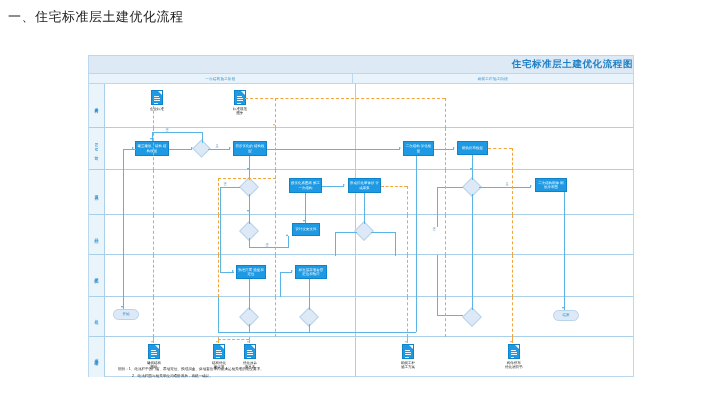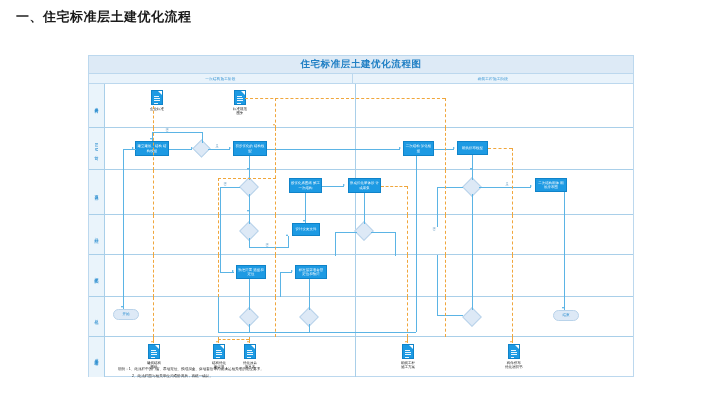--- a/index.html
+++ b/index.html
@@ -5,38 +5,38 @@
   * { box-sizing: border-box; }
   html, body {
     margin: 0; padding: 0;
     width: 720px; height: 400px;
     background: #ffffff;
     font-family: "Liberation Sans", "DejaVu Sans", sans-serif;
     overflow: hidden;
   }
   #page-title {
     position: absolute;
-    left: 16px; top: 8px;
+    left: 8px; top: 8px;
     font-size: 13px;
-    font-weight: bold;
+    font-weight: normal;
     color: #1a1a1a;
     letter-spacing: 0.5px;
   }
   #chart-frame {
     position: absolute;
     left: 88px; top: 55px;
     width: 546px; height: 322px;
     border: 1px solid #bcd8ee;
     background: #ffffff;
   }
   #chart-title-bar {
     height: 18px;
     background: #ddeaf6;
     border-bottom: 1px solid #bcd8ee;
-    display: flex; align-items: center; justify-content: center;
+    display: flex; align-items: center; justify-content: flex-end;
   }
   #chart-title-bar .t {
     font-size: 9.5px; font-weight: bold; color: #1f7fc4;
     letter-spacing: 0.6px;
   }
   #phase-bar {
     height: 10px;
     background: #e9f3fb;
     border-bottom: 1px solid #bcd8ee;
     display: flex;

